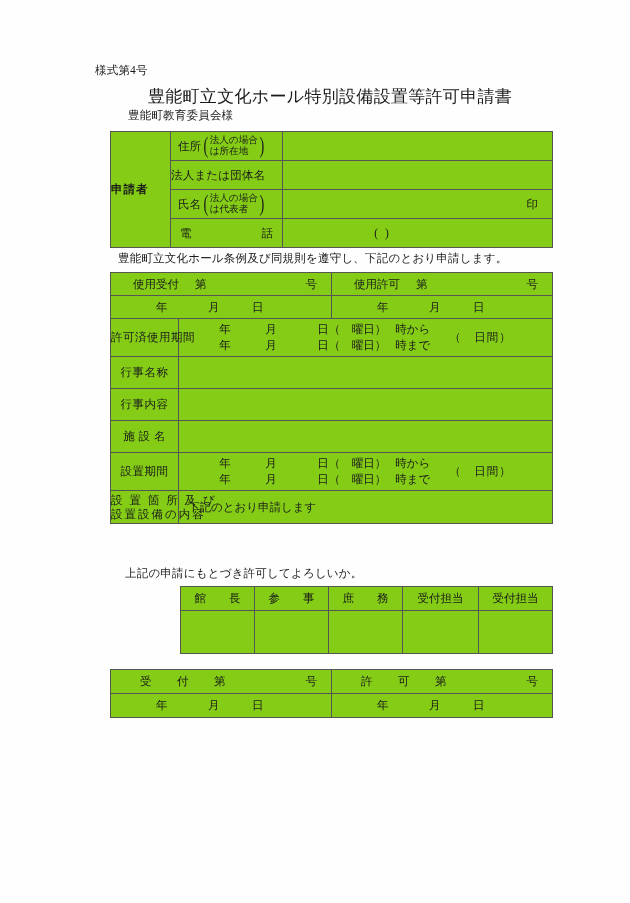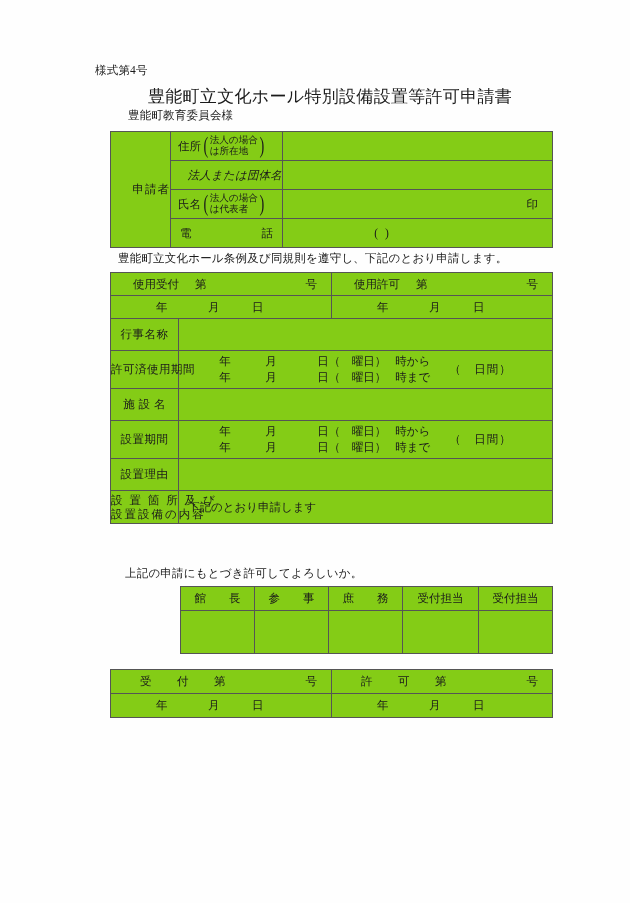--- a/index.html
+++ b/index.html
@@ -68,33 +68,33 @@
     font-size: 11.5px;
   }
   table.grid td {
     border: 1px solid #555;
     padding: 0;
     vertical-align: middle;
     background: #84cc16;
   }
 
   .cell-label {
-    text-align: right;
+    text-align: left;
     letter-spacing: 0.2px;
     white-space: nowrap;
-    font-style: italic;
   }
   .cell-blank { }
 
   
   #applicant-table { left: 110px; top: 131px; width: 442px; }
   #applicant-table td { height: 28px; }
   #applicant-table td.applicant-head {
-    text-align: right;
+    text-align: left;
     letter-spacing: 1px;
+    font-weight: bold;
   }
 
   .label-paren {
     display: flex;
     align-items: center;
     justify-content: flex-start;
     padding-left: 7px;
     white-space: nowrap;
     line-height: 1.05;
   }
@@ -311,25 +311,20 @@
             <span class="d">日</span>
           </div>
         </td>
         <td>
           <div class="date-line">
             <span class="y">年</span>
             <span class="m">月</span>
             <span class="d">日</span>
           </div>
         </td>
-      </tr>
-
-      <tr>
-        <td class="label-tight" style="height:31px">行事名称</td>
-        <td colspan="2" class="cell-blank"></td>
       </tr>
 
       <tr>
         <td colspan="1" class="label-tight" style="height:32px">許可済使用期間</td>
         <td colspan="2">
           <div class="period-wrap">
             <div class="period-lines">
               <div class="row">
                 <span class="f1">年</span>
                 <span class="f2">月</span>
@@ -340,20 +335,29 @@
                 <span class="f1">年</span>
                 <span class="f2">月</span>
                 <span class="f3">日（　曜日）</span>
                 <span class="f4">時まで</span>
               </div>
             </div>
             <span class="period-tail">（　日間）</span>
           </div>
         </td>
       </tr>
+
+      <tr>
+        <td class="label-tight" style="height:31px">行事名称</td>
+        <td colspan="2" class="cell-blank"></td>
+      </tr>
+      <tr>
+        <td class="label-tight" style="height:31px">行事内容</td>
+        <td colspan="2" class="cell-blank"></td>
+      </tr>
       <tr>
         <td class="label-tight" style="height:31px">施 設 名</td>
         <td colspan="2" class="cell-blank"></td>
       </tr>
 
       <tr>
         <td class="label-tight" style="height:33px">設置期間</td>
         <td colspan="2">
           <div class="period-wrap">
             <div class="period-lines">
@@ -368,24 +372,20 @@
                 <span class="f2">月</span>
                 <span class="f3">日（　曜日）</span>
                 <span class="f4">時まで</span>
               </div>
             </div>
             <span class="period-tail">（　日間）</span>
           </div>
         </td>
       </tr>
 
-      <tr>
-        <td class="label-tight" style="height:31px">設置理由</td>
-        <td colspan="2" class="cell-blank"></td>
-      </tr>
 
       <tr>
         <td class="label-two" style="height:32px">
           <div>設 置 箇 所 及 び</div>
           <div>設置設備の内容</div>
         </td>
         <td colspan="2">
           <span class="free-text">下記のとおり申請します</span>
         </td>
       </tr>

